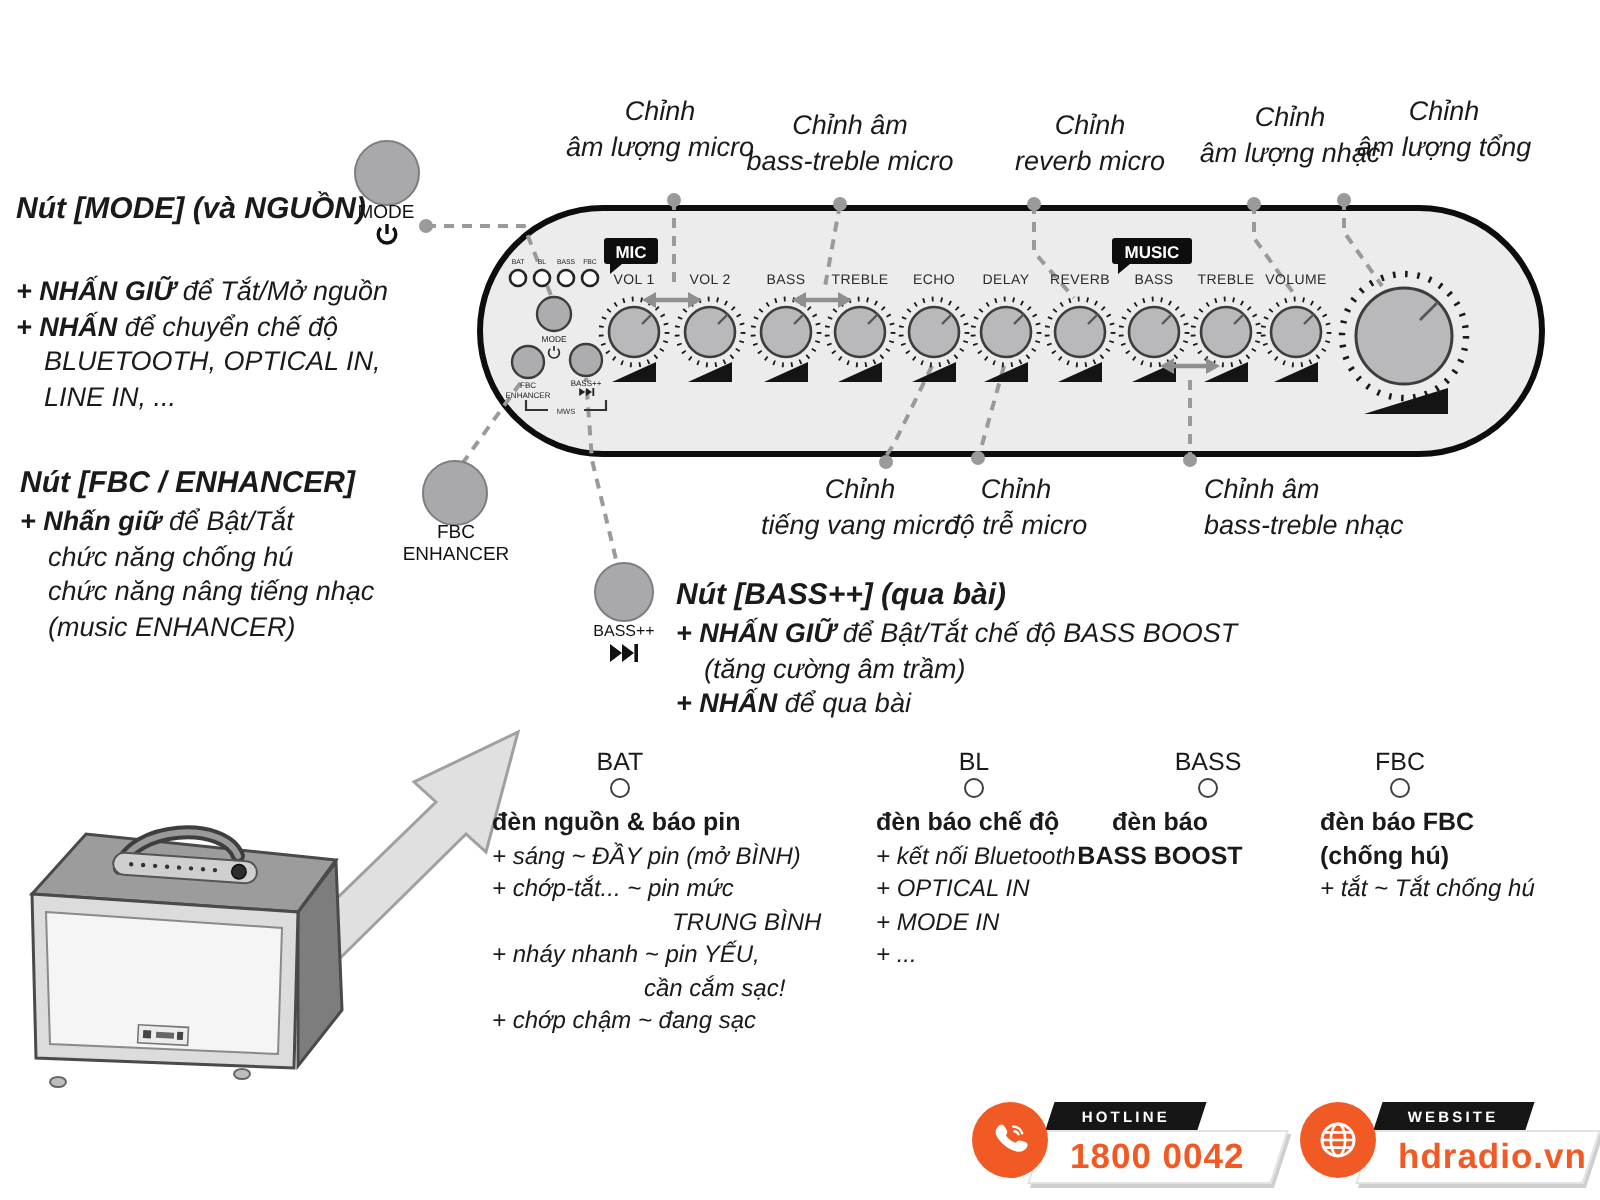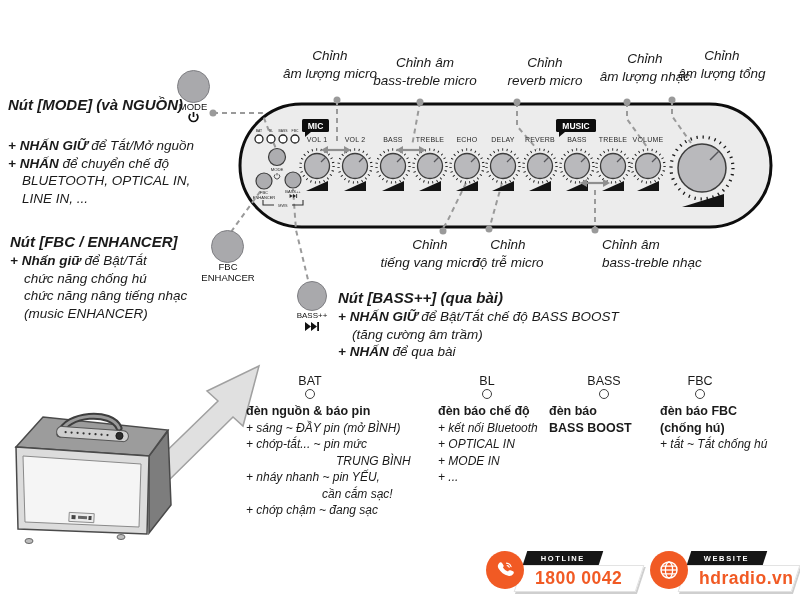--- a/index.html
+++ b/index.html
@@ -302,21 +302,21 @@
   <div class="abs legend-col" style="left:438px;top:403px;width:125px;">
     <div class="ttl">đèn báo chế độ</div>
     <div class="li">+ kết nối Bluetooth</div>
     <div class="li">+ OPTICAL IN</div>
     <div class="li">+ MODE IN</div>
     <div class="li">+ ...</div>
   </div>
 
   <div class="abs legend-header" style="left:574px;top:374px;">BASS</div>
   <div class="abs legend-led" style="left:599px;top:389px;"></div>
-  <div class="abs legend-col" style="left:549px;top:403px;width:110px;text-align:left;">
+  <div class="abs legend-col" style="left:525px;top:403px;width:110px;text-align:center;">
     <div class="ttl">đèn báo</div>
     <div class="ttl">BASS BOOST</div>
   </div>
 
   <div class="abs legend-header" style="left:670px;top:374px;">FBC</div>
   <div class="abs legend-led" style="left:695px;top:389px;"></div>
   <div class="abs legend-col" style="left:660px;top:403px;width:140px;">
     <div class="ttl">đèn báo FBC</div>
     <div class="ttl">(chống hú)</div>
     <div class="li">+ tắt ~ Tắt chống hú</div>

